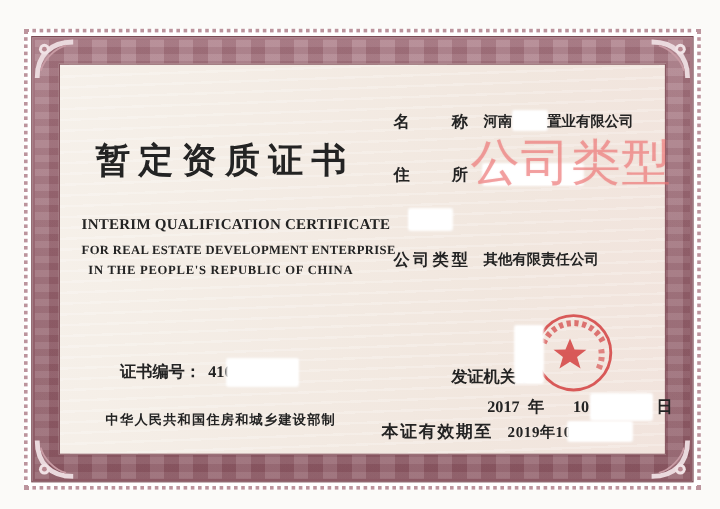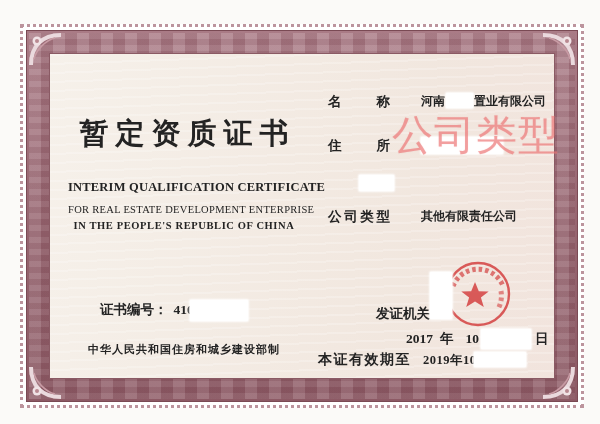--- a/index.html
+++ b/index.html
@@ -41,38 +41,38 @@
   .corner.tl { left:8px; top:8px; }
   .corner.tr { right:8px; top:8px; transform:scaleX(-1); }
   .corner.bl { left:8px; bottom:8px; transform:scaleY(-1); }
   .corner.br { right:8px; bottom:8px; transform:scale(-1,-1); }
 
   
   .col-left { position:absolute; left:48px; top:80px; width:232px; text-align:center; z-index:3; }
   .hdr { font-size:14.5px; font-weight:bold; letter-spacing:1px; white-space:nowrap; }
   .title { font-size:29px; font-weight:bold; letter-spacing:7px; text-indent:7px; margin-top:10px; white-space:nowrap; }
   .en1 { margin-top:26px; font-size:12.5px; font-weight:bold; letter-spacing:0.2px; white-space:nowrap; }
-  .en2 { margin-top:9px; font-size:10.5px; font-weight:normal; letter-spacing:0.3px; white-space:nowrap; }
+  .en2 { margin-top:9px; font-size:10.5px; font-weight:bold; letter-spacing:0.3px; white-space:nowrap; }
   .en3 { margin-top:5px; font-size:10.5px; font-weight:bold; letter-spacing:0.6px; white-space:nowrap; }
   .certno { position:absolute; left:80px; top:276px; font-size:13.5px; font-weight:bold; z-index:3; white-space:nowrap; }
   .certno .num { margin-left:6px; font-family:"Liberation Serif",serif; }
   .ministry { position:absolute; left:48px; top:318px; width:232px; text-align:center; font-size:11px; font-weight:bold; letter-spacing:1px; z-index:3; white-space:nowrap; }
 
   
   .row { position:absolute; left:308px; font-size:13.5px; font-weight:bold; z-index:3; white-space:nowrap; }
   .jlabel { display:inline-block; width:62px; text-align:justify; text-align-last:justify; vertical-align:top; }
-  .val { margin-left:31px; font-size:12px; font-weight:bold; }
+  .val { margin-left:13px; font-size:12px; font-weight:bold; }
   .row-name { top:69px; }
   .row-addr { top:113px; }
   .row-legal { top:151px; }
   .row-type { top:184px; }
   .issuer { position:absolute; left:356px; top:281px; font-size:13.5px; font-weight:bold; z-index:3; white-space:nowrap; }
   .date-row { position:absolute; left:386px; top:305px; font-size:13.5px; font-weight:bold; z-index:3; white-space:nowrap; }
   .date-row .u1 { margin-left:7px; }
-  .date-row .m { margin-left:12px; }
+  .date-row .m { margin-left:24px; }
   .date-row .u2 { margin-left:4px; }
   .validity-row { position:absolute; left:298px; top:327px; font-size:14px; font-weight:bold; letter-spacing:1.5px; z-index:3; white-space:nowrap; }
   .validity-row .val2 { margin-left:12px; font-size:12.5px; letter-spacing:0.5px; }
 
   
   .redact { display:inline-block; background:#ffffff; box-shadow:0 0 2px 1px rgba(255,255,255,0.95); border-radius:1px; }
   .r-name { width:27px; height:15px; vertical-align:-3px; margin:0 1px; }
   .r-addr { width:82px; height:17px; vertical-align:-5px; }
   .r-legal { width:35px; height:16px; vertical-align:-4px; }
   .r-certno { width:58px; height:21px; vertical-align:-7px; margin-left:-4px; }

